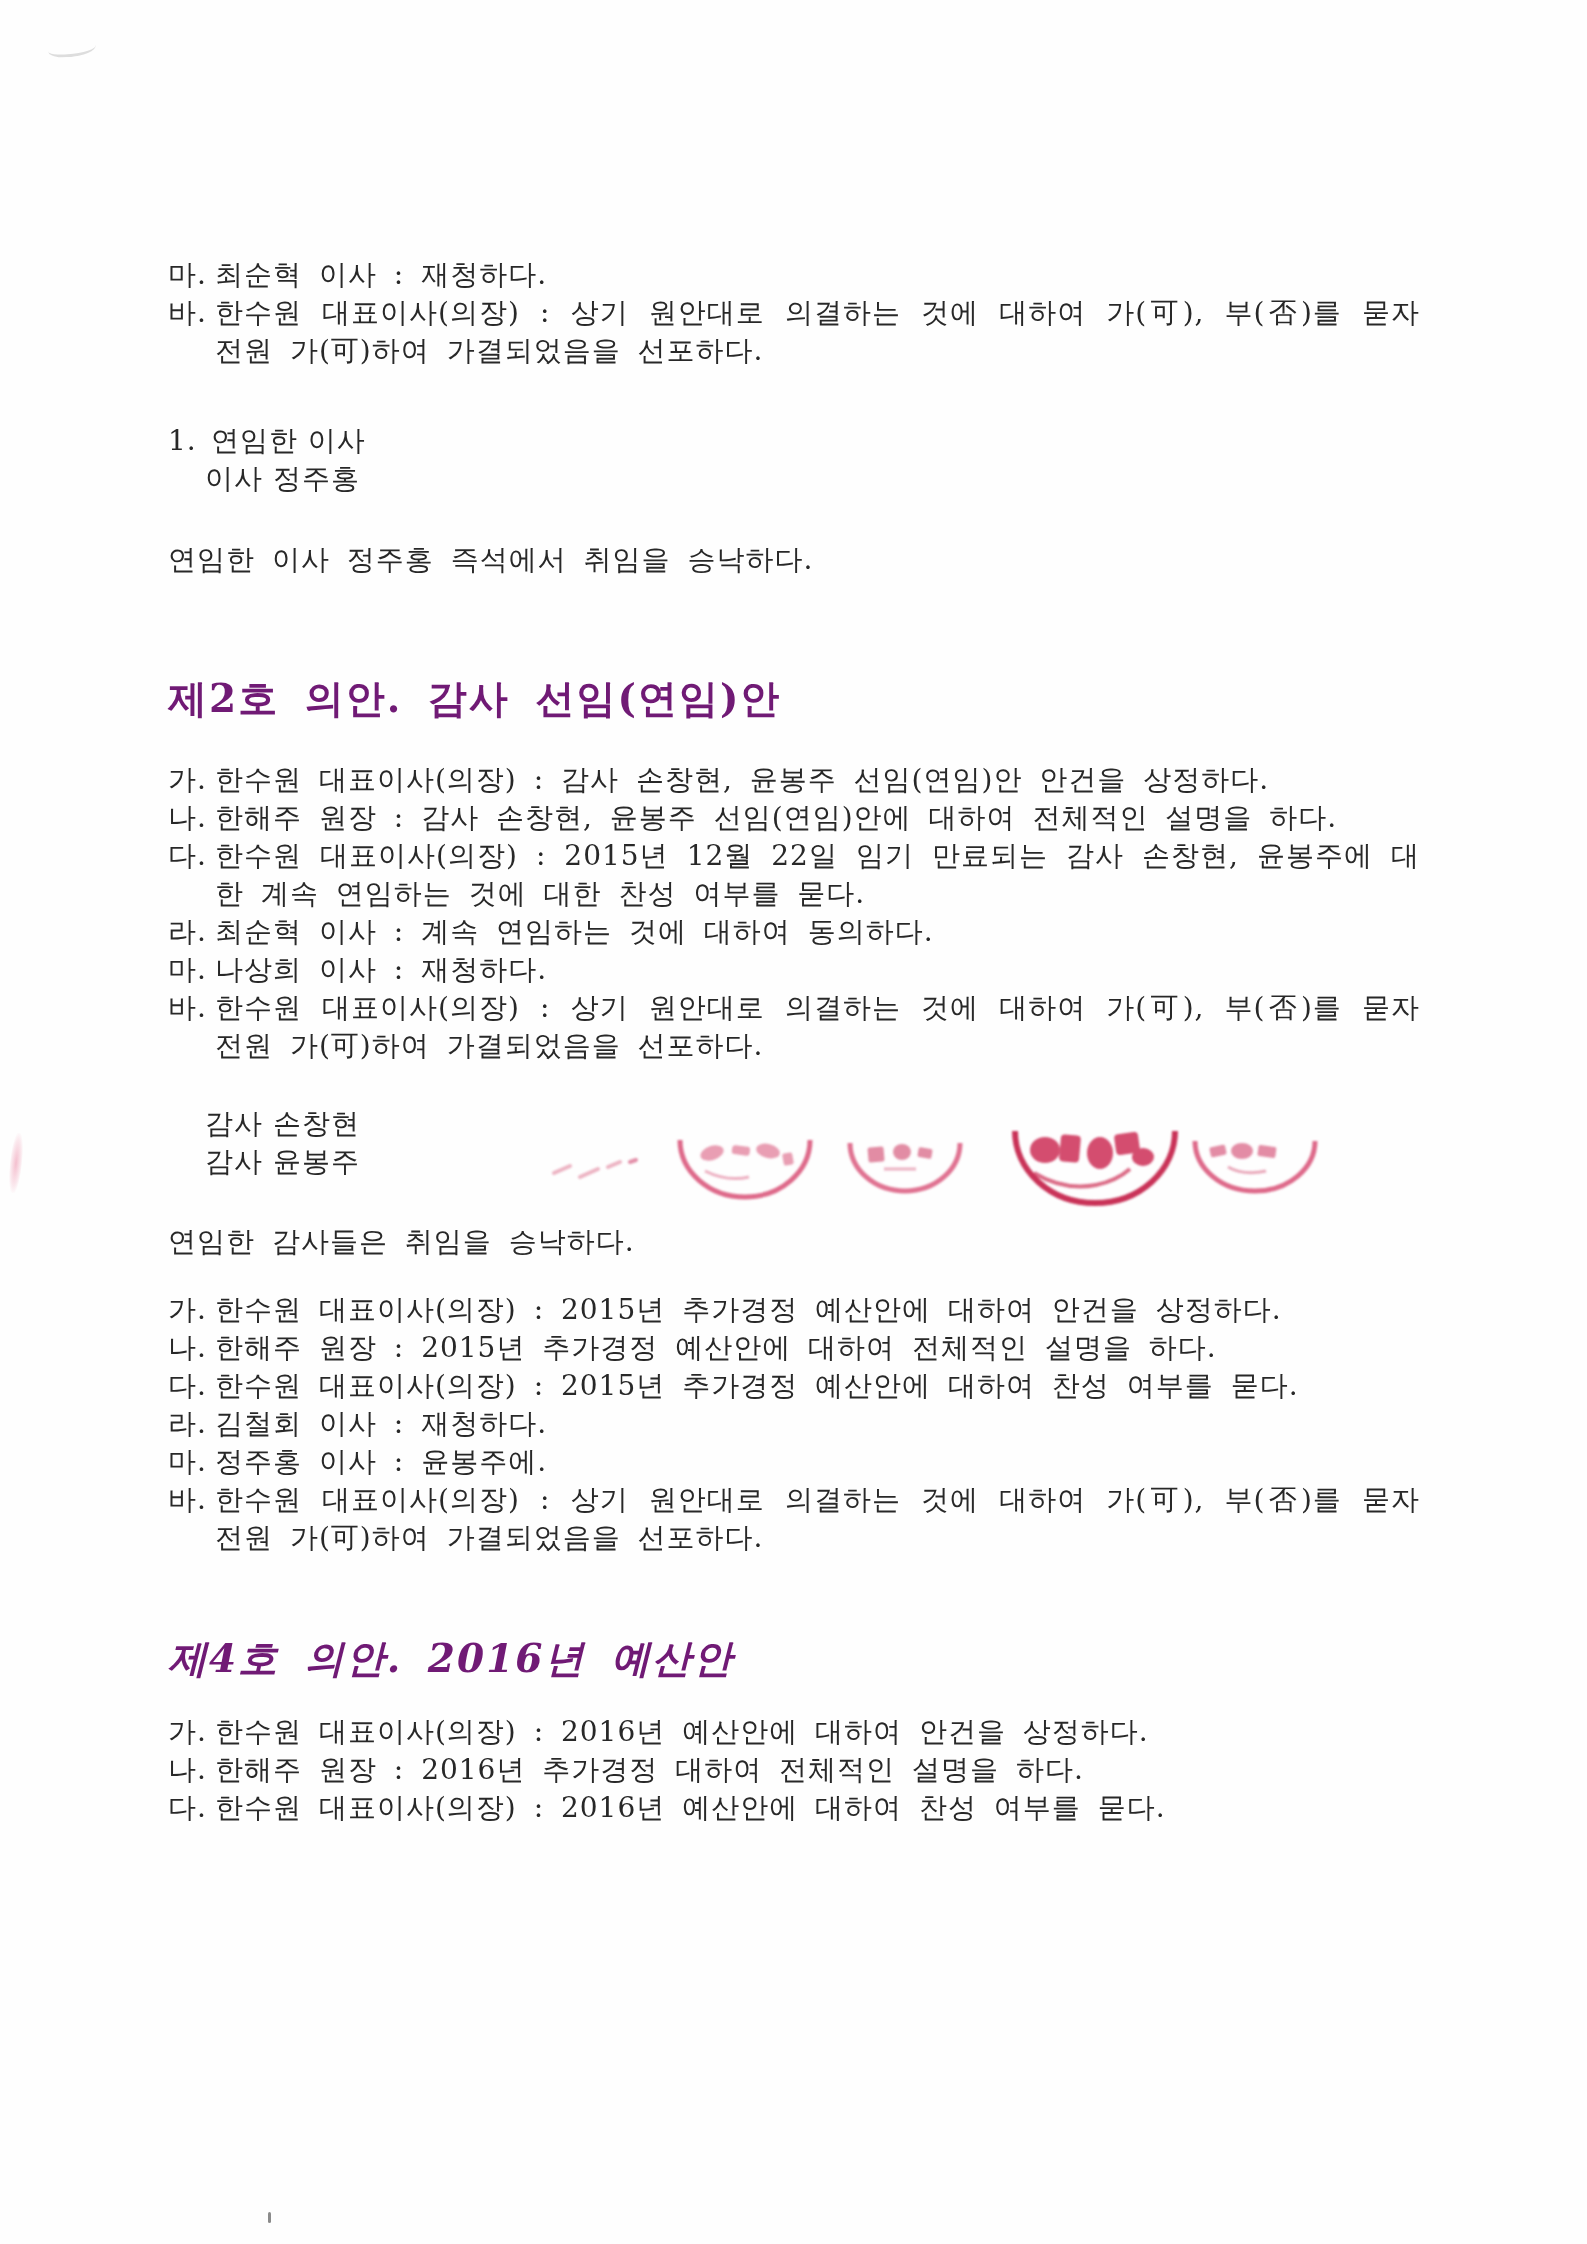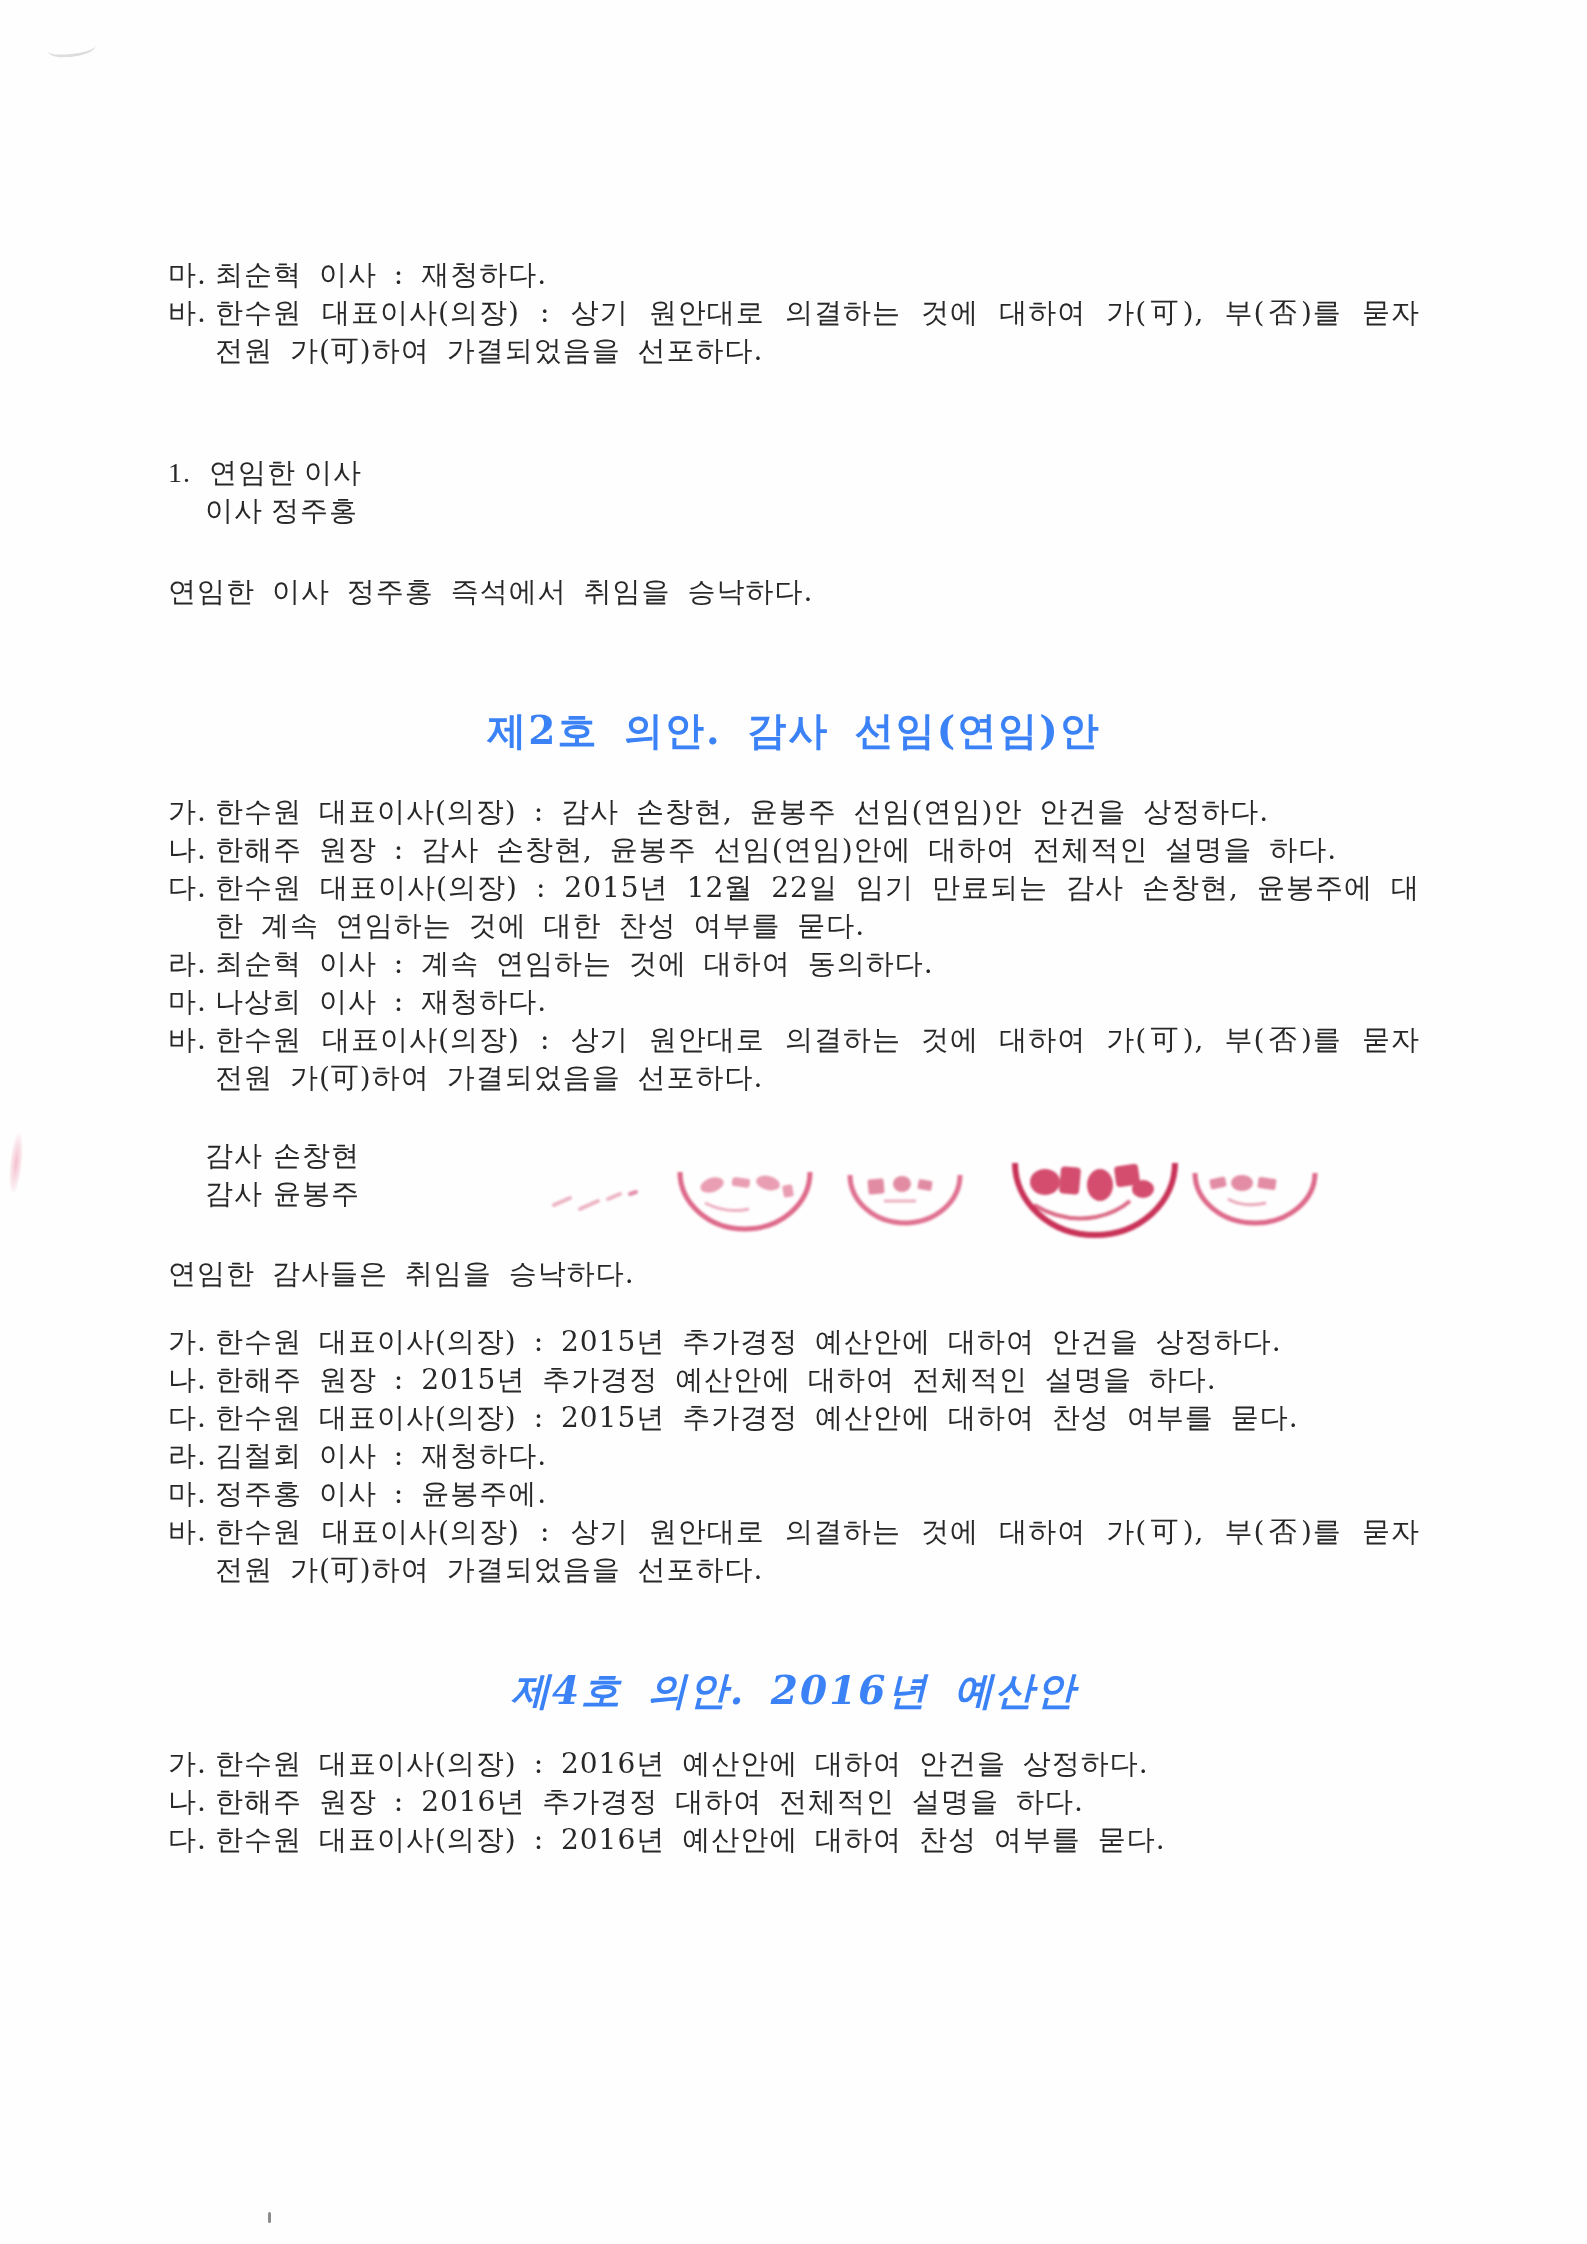--- a/index.html
+++ b/index.html
@@ -23,26 +23,26 @@
   .lbl{flex:0 0 47px;white-space:nowrap;}
   .txt{flex:1 1 auto;text-align:justify;word-spacing:7px;}
   
   .resolution{position:relative;}
   .res-head .num{display:inline-block;min-width:33px;}
   .res-member{padding-left:37px;}
   
   .note{margin:43px 0 0 0;word-spacing:7px;}
   
   .agenda-heading{
-    margin:0;text-align:center;
+    margin:0;text-align:left;
     font-size:39px;line-height:54px;font-weight:bold;
-    letter-spacing:2px;color:#3b82f6;word-spacing:10px;
-  }
-  
-  .g52{margin-top:84px;font-family:Liberation Serif, serif;}
+    letter-spacing:2px;color:#701a75;word-spacing:10px;
+  }
+  
+  .g52{margin-top:52px;}
   .g40{margin-top:40px;}
   .g42{margin-top:42px;}
   .g92{margin-top:92px;}
   .g83{margin-top:83px;}
   .g98{margin-top:74px;font-style:italic;}
   .g36{margin-top:36px;}
   .g30{margin-top:30px;}
   .g28{margin-top:28px;}
   
   .stamps{

